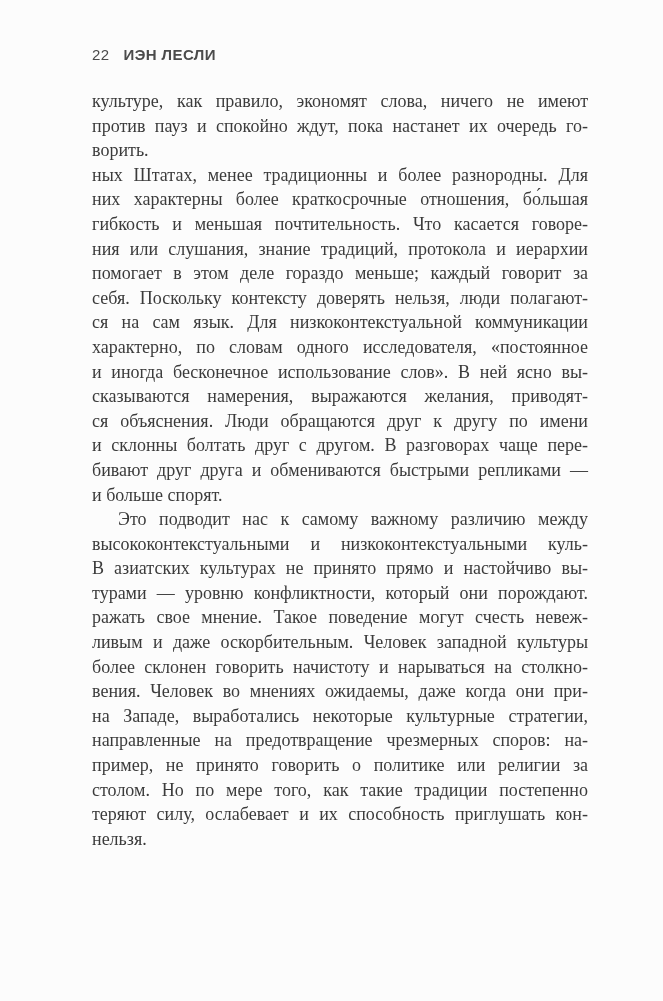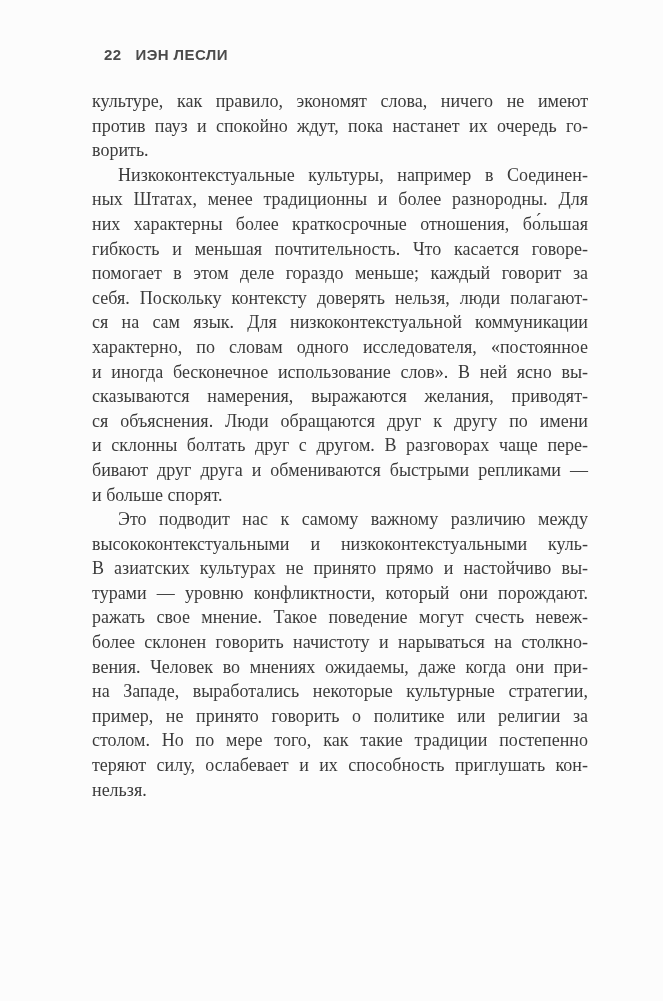--- a/index.html
+++ b/index.html
@@ -21,23 +21,22 @@
     left: 92px;
     top: 47px;
     font-family: "Liberation Sans", sans-serif;
     font-size: 15px;
     line-height: 16px;
     color: var(--hd);
     letter-spacing: 0.4px;
     white-space: nowrap;
   }
   .page-number {
-    font-weight: 700;
+    font-weight: 400;
     margin-right: 14px;
-    margin-left: 12px;
   }
   .running-head {
     font-weight: 700;
   }
   .textblock {
     position: absolute;
     left: 92px;
     top: 89px;
     width: 496px;
     font-family: "Liberation Serif", serif;
@@ -61,39 +60,41 @@
 <body>
 
 <div class="page-header">
   <span class="page-number">22</span><span class="running-head">ИЭН ЛЕСЛИ</span>
 </div>
 
 <div class="textblock" id="textblock">
     <div class="line">культуре, как правило, экономят слова, ничего не имеют</div>
     <div class="line">против пауз и спокойно ждут, пока настанет их очередь го-</div>
     <div class="line last">ворить.</div>
-    <div class="line indent">Низкоконтекстуальные культуры, например в Соединен-</div>
     <div class="line">ных Штатах, менее традиционны и более разнородны. Для</div>
     <div class="line">них характерны более краткосрочные отношения, бо́льшая</div>
     <div class="line">гибкость и меньшая почтительность. Что касается говоре-</div>
+    <div class="line">ния или слушания, знание традиций, протокола и иерархии</div>
     <div class="line">помогает в этом деле гораздо меньше; каждый говорит за</div>
     <div class="line">себя. Поскольку контексту доверять нельзя, люди полагают-</div>
     <div class="line">ся на сам язык. Для низкоконтекстуальной коммуникации</div>
     <div class="line">характерно, по словам одного исследователя, «постоянное</div>
     <div class="line">и иногда бесконечное использование слов». В ней ясно вы-</div>
     <div class="line">сказываются намерения, выражаются желания, приводят-</div>
     <div class="line">ся объяснения. Люди обращаются друг к другу по имени</div>
     <div class="line">и склонны болтать друг с другом. В разговорах чаще пере-</div>
     <div class="line">бивают друг друга и обмениваются быстрыми репликами —</div>
     <div class="line last">и больше спорят.</div>
     <div class="line indent">Это подводит нас к самому важному различию между</div>
     <div class="line">высококонтекстуальными и низкоконтекстуальными куль-</div>
     <div class="line">В азиатских культурах не принято прямо и настойчиво вы-</div>
     <div class="line">турами — уровню конфликтности, который они порождают.</div>
     <div class="line">ражать свое мнение. Такое поведение могут счесть невеж-</div>
+    <div class="line">ливым и даже оскорбительным. Человек западной культуры</div>
     <div class="line">более склонен говорить начистоту и нарываться на столкно-</div>
     <div class="line">вения. Человек во мнениях ожидаемы, даже когда они при-</div>
     <div class="line">на Западе, выработались некоторые культурные стратегии,</div>
+    <div class="line">направленные на предотвращение чрезмерных споров: на-</div>
     <div class="line">пример, не принято говорить о политике или религии за</div>
     <div class="line">столом. Но по мере того, как такие традиции постепенно</div>
     <div class="line">теряют силу, ослабевает и их способность приглушать кон-</div>
     <div class="line last">нельзя.</div>
   </div>
 
 </body></html>

